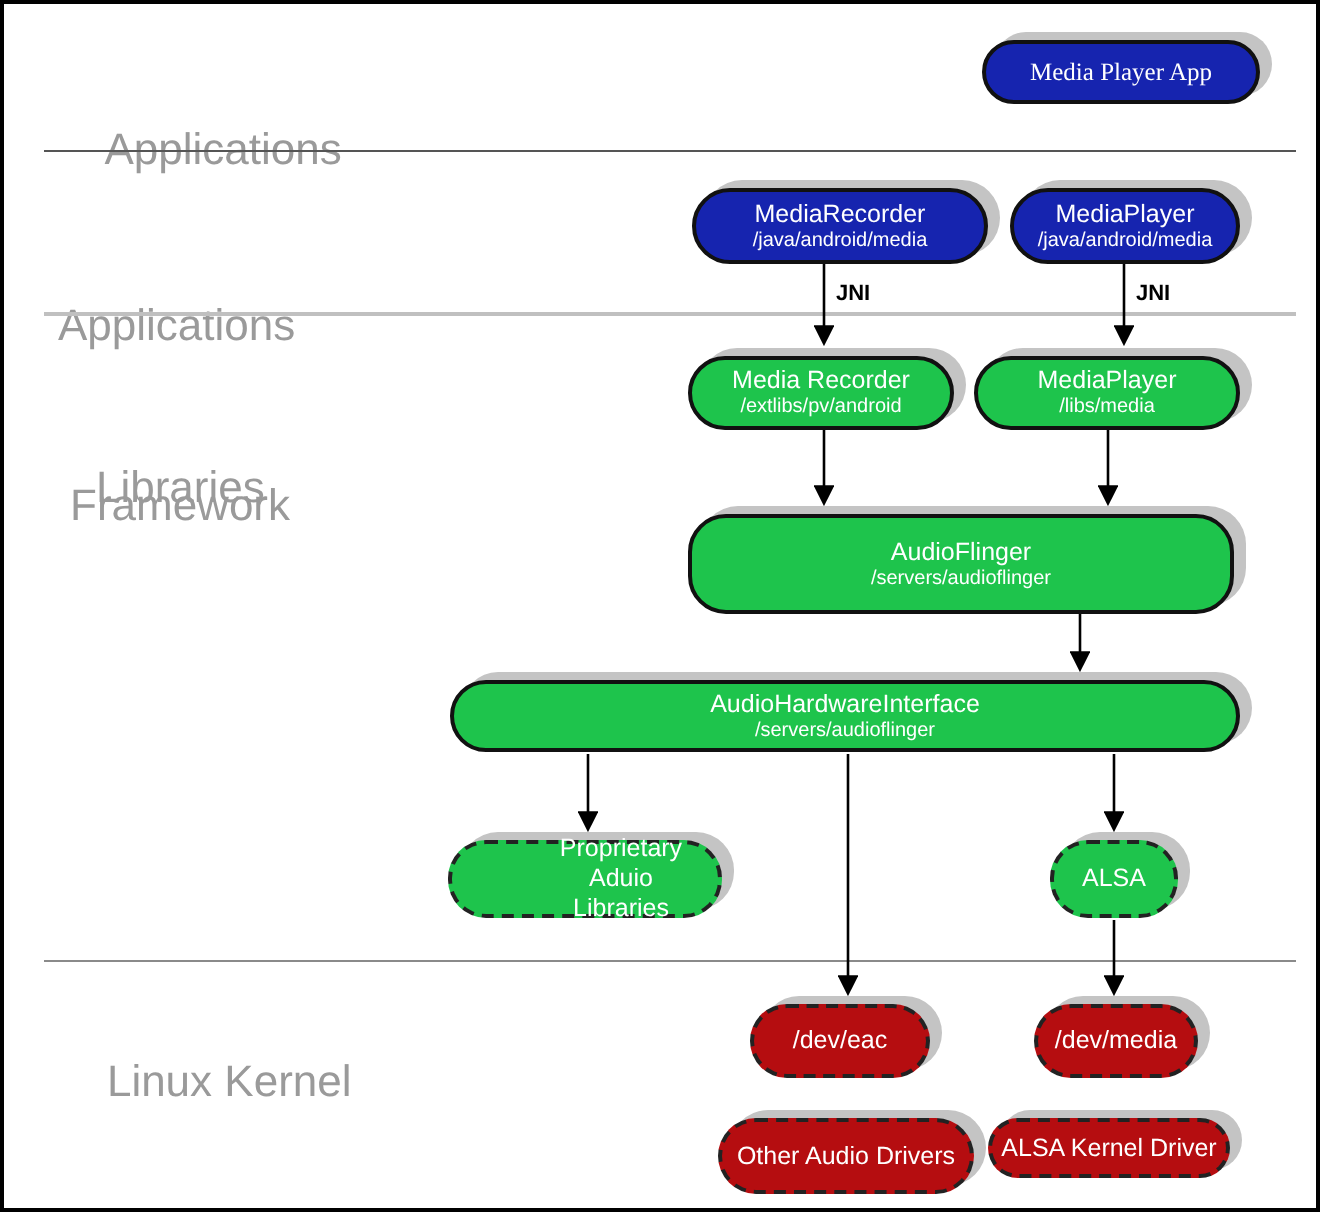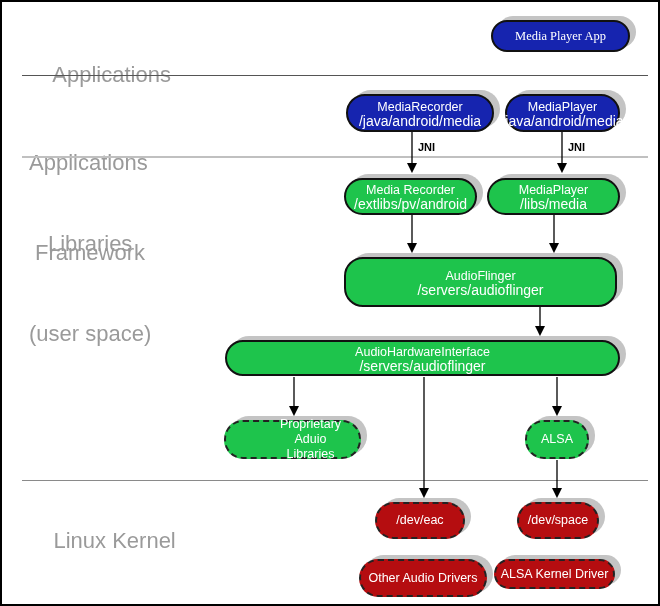--- a/index.html
+++ b/index.html
@@ -11,40 +11,39 @@
   .divider.mid{border-top:1px solid #8a8a8a;}
   .pill{position:absolute;box-sizing:border-box;border-radius:19px;border:2px solid #111;
         display:flex;flex-direction:column;align-items:center;justify-content:center;
         color:var(--box-text,#fff);text-align:center;
         box-shadow:6px -4px 0 0 var(--shadow-gray,#c4c4c4);}
   .pill.blue{background:var(--app-blue,#1624af);}
   .pill.green{background:var(--lib-green,#1ec44c);}
   .pill.red{background:var(--kernel-red,#b50d10);}
   .pill.dashed{border:2px dashed #222;}
   .pill .t{font-size:12.5px;line-height:15px;}
-  .pill .s{font-size:14px;line-height:12px;}
+  .pill .s{font-size:10px;line-height:12px;}
   .pill .t.wrap{padding:0 12px;margin-left:36px;}
   .jni{position:absolute;font-size:11px;font-weight:bold;color:#000;}
   #overlay{position:absolute;left:0;top:0;pointer-events:none;}
 </style>
 </head>
 <body>
 
 <div id="canvas">
 
   <div class="layer-label" style="left:27px;top:28px;">
     <span>Applications</span>
   </div>
   <div class="layer-label" style="left:27px;top:86px;">
     <div>Applications</div>
     <div style="padding-left:6px;">Framework</div>
   </div>
   <div class="layer-label" style="left:27px;top:167px;">
     <div style="padding-left:19px;">Libraries</div>
-    <div>(user space)</div>
   </div>
   <div class="layer-label" style="left:27px;top:494px;">
     <span>Linux Kernel</span>
   </div>
 
   <div class="divider dark" style="top:73px;"></div>
   <div class="divider light" style="top:154px;"></div>
   <div class="divider mid" style="top:478px;"></div>
 
   <svg id="overlay" width="660" height="606">
@@ -100,21 +99,21 @@
     <span class="t wrap">Proprietary Aduio Libraries</span>
   </div>
   <div class="pill green dashed" style="left:523px;top:418px;width:64px;height:39px;">
     <span class="t">ALSA</span>
   </div>
 
   <div class="pill red dashed" style="left:373px;top:500px;width:90px;height:37px;">
     <span class="t">/dev/eac</span>
   </div>
   <div class="pill red dashed" style="left:515px;top:500px;width:82px;height:37px;">
-    <span class="t">/dev/space</span>
+    <span class="t">/dev/media</span>
   </div>
   <div class="pill red dashed" style="left:357px;top:557px;width:128px;height:38px;">
     <span class="t">Other Audio Drivers</span>
   </div>
   <div class="pill red dashed" style="left:492px;top:557px;width:121px;height:30px;">
     <span class="t">ALSA Kernel Driver</span>
   </div>
 
 </div>
 

